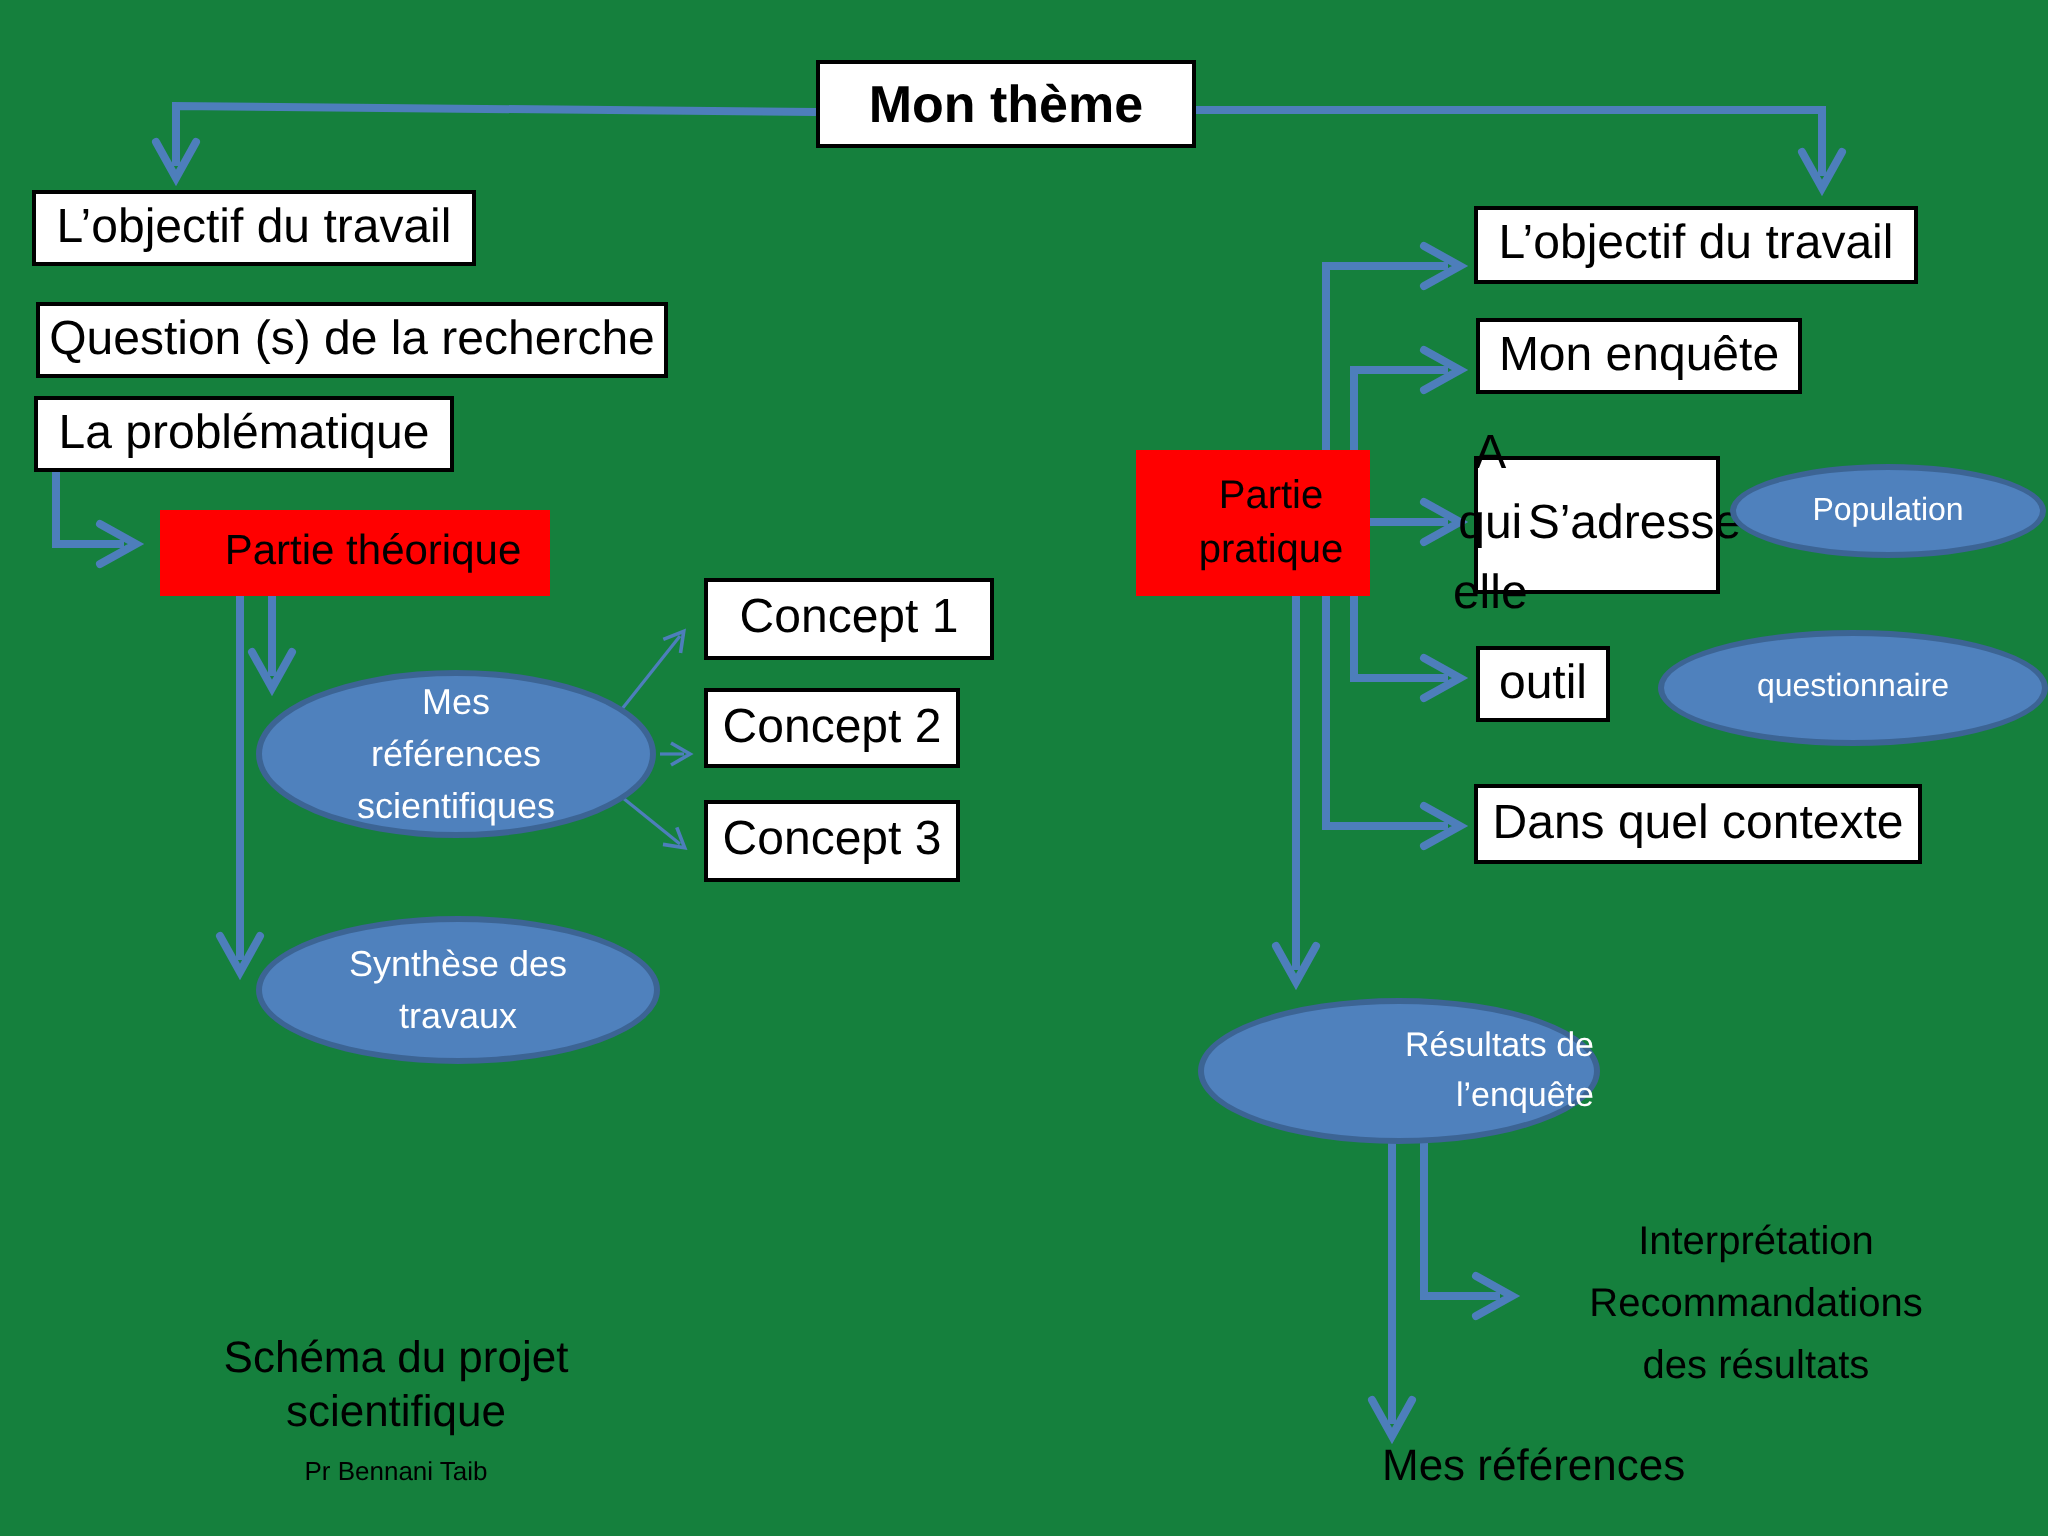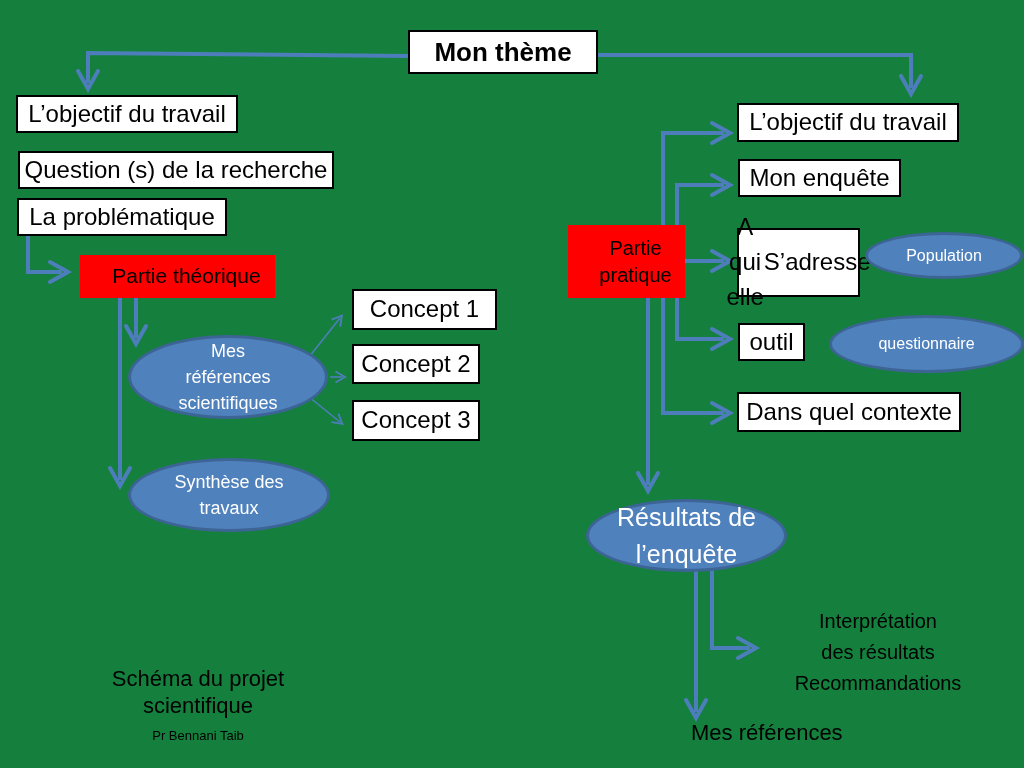--- a/index.html
+++ b/index.html
@@ -141,29 +141,29 @@
   </div>
 
   <div class="ellipse small" style="left:829px;top:315px;width:195px;height:58px;">
     <div>questionnaire</div>
   </div>
 
   <div class="box" style="left:737px;top:392px;width:224px;height:40px;">
     <span>Dans quel contexte</span>
   </div>
 
-  <div class="ellipse big" style="left:586px;top:499px;width:201px;height:73px;font-size:25px;">
+  <div class="ellipse big" style="left:599px;top:499px;width:201px;height:73px;font-size:17px;align-items:flex-end;">
     <div>Résultats de</div>
     <div>l’enquête</div>
   </div>
 
   <div class="plain interp" style="left:750px;top:606px;width:256px;">
     <div>Interprétation</div>
+    <div>Recommandations</div>
     <div>des résultats</div>
-    <div>Recommandations</div>
   </div>
 
   <div class="plain refs-text" style="left:691px;top:720px;">Mes références</div>
 
   <div class="plain caption" style="left:58px;top:665px;">
     <div class="cap-line">Schéma du projet</div>
     <div class="cap-line">scientifique</div>
     <div class="cap-author">Pr Bennani Taib</div>
   </div>
 

